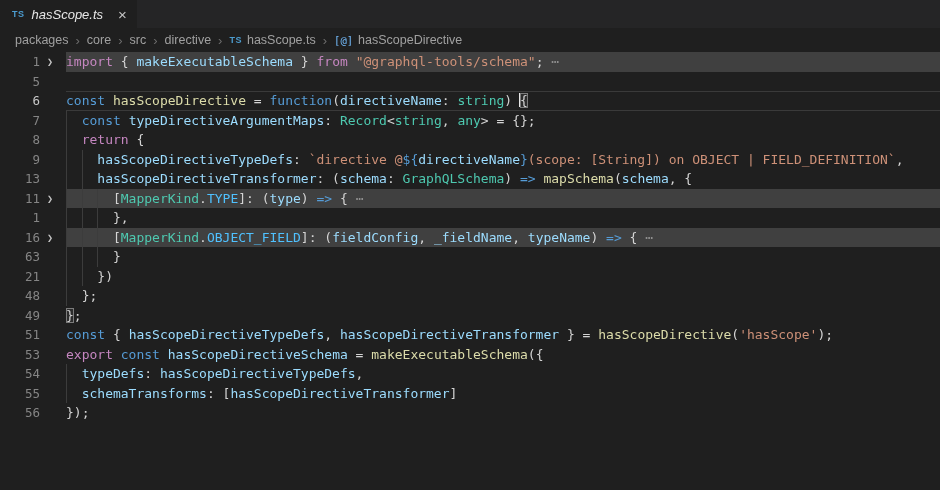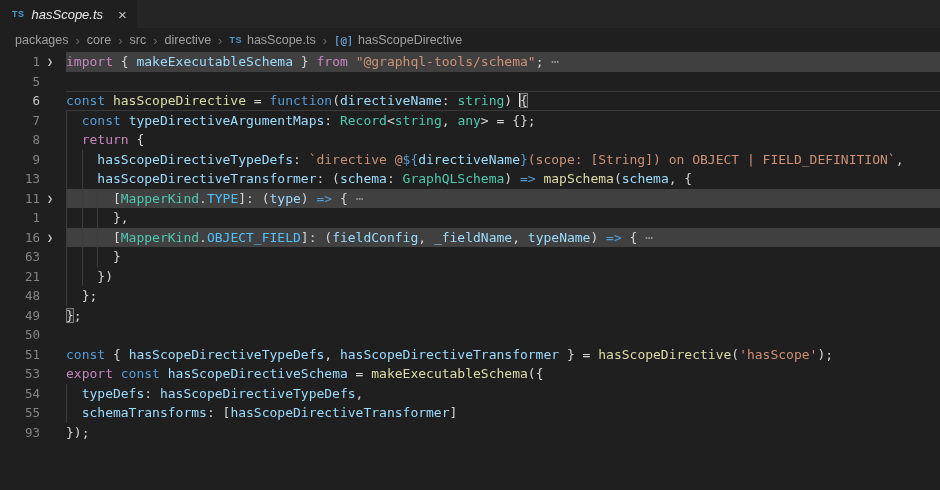--- a/index.html
+++ b/index.html
@@ -152,26 +152,20 @@
         <div class="code"><span class="guide" style="left: 0ch;"></span><span class="tok" style="color: rgb(212, 212, 212);">  };</span></div>
       </div>
       <div class="row">
         <div class="gutter">
           <span class="ln">49</span>
         </div>
         <div class="code"><span class="tok boxed" style="color: rgb(212, 212, 212);">}</span><span class="tok" style="color: rgb(212, 212, 212);">;</span></div>
       </div>
       <div class="row">
         <div class="gutter">
-          <span class="ln">50</span>
-        </div>
-        <div class="code"></div>
-      </div>
-      <div class="row">
-        <div class="gutter">
           <span class="ln">51</span>
         </div>
         <div class="code"><span class="tok" style="color: rgb(86, 156, 214);">const</span><span class="tok" style="color: rgb(212, 212, 212);"> { </span><span class="tok" style="color: rgb(156, 220, 254);">hasScopeDirectiveTypeDefs</span><span class="tok" style="color: rgb(212, 212, 212);">, </span><span class="tok" style="color: rgb(156, 220, 254);">hasScopeDirectiveTransformer</span><span class="tok" style="color: rgb(212, 212, 212);"> } = </span><span class="tok" style="color: rgb(220, 220, 170);">hasScopeDirective</span><span class="tok" style="color: rgb(212, 212, 212);">(</span><span class="tok" style="color: rgb(206, 145, 120);">'hasScope'</span><span class="tok" style="color: rgb(212, 212, 212);">);</span></div>
       </div>
       <div class="row">
         <div class="gutter">
           <span class="ln">53</span>
         </div>
         <div class="code"><span class="tok" style="color: rgb(197, 134, 192);">export </span><span class="tok" style="color: rgb(86, 156, 214);">const </span><span class="tok" style="color: rgb(156, 220, 254);">hasScopeDirectiveSchema</span><span class="tok" style="color: rgb(212, 212, 212);"> = </span><span class="tok" style="color: rgb(220, 220, 170);">makeExecutableSchema</span><span class="tok" style="color: rgb(212, 212, 212);">({</span></div>
       </div>
@@ -182,18 +176,18 @@
         <div class="code"><span class="guide" style="left: 0ch;"></span><span class="tok" style="color: rgb(212, 212, 212);">  </span><span class="tok" style="color: rgb(156, 220, 254);">typeDefs</span><span class="tok" style="color: rgb(212, 212, 212);">: </span><span class="tok" style="color: rgb(156, 220, 254);">hasScopeDirectiveTypeDefs</span><span class="tok" style="color: rgb(212, 212, 212);">,</span></div>
       </div>
       <div class="row">
         <div class="gutter">
           <span class="ln">55</span>
         </div>
         <div class="code"><span class="guide" style="left: 0ch;"></span><span class="tok" style="color: rgb(212, 212, 212);">  </span><span class="tok" style="color: rgb(156, 220, 254);">schemaTransforms</span><span class="tok" style="color: rgb(212, 212, 212);">: [</span><span class="tok" style="color: rgb(156, 220, 254);">hasScopeDirectiveTransformer</span><span class="tok" style="color: rgb(212, 212, 212);">]</span></div>
       </div>
       <div class="row">
         <div class="gutter">
-          <span class="ln">93</span>
+          <span class="ln">56</span>
         </div>
         <div class="code"><span class="tok" style="color: rgb(212, 212, 212);">});</span></div>
       </div>
     </div>
 </div>
 
 </body></html>

